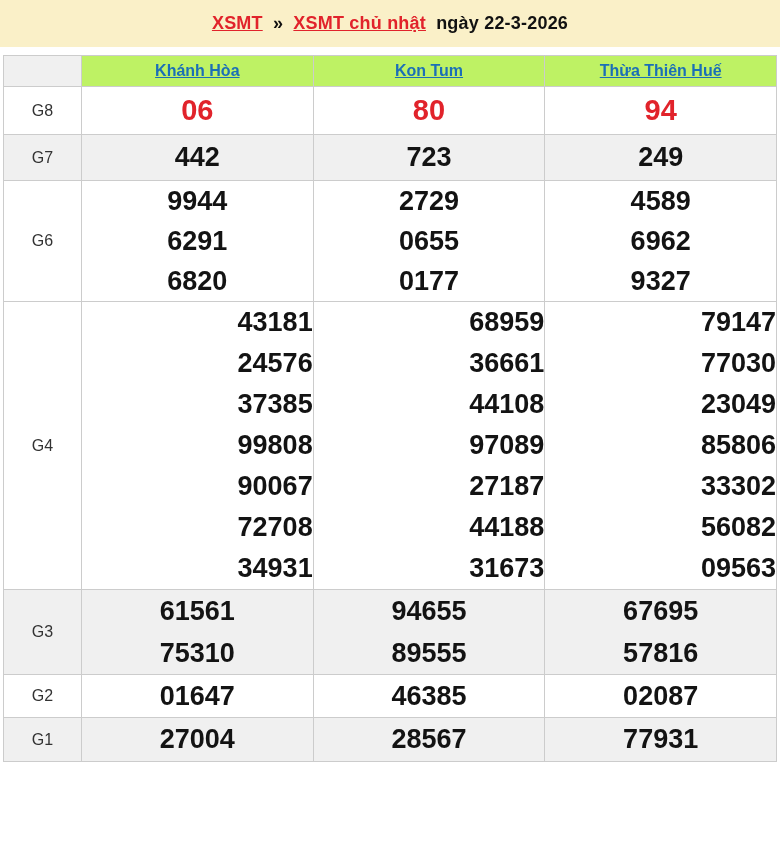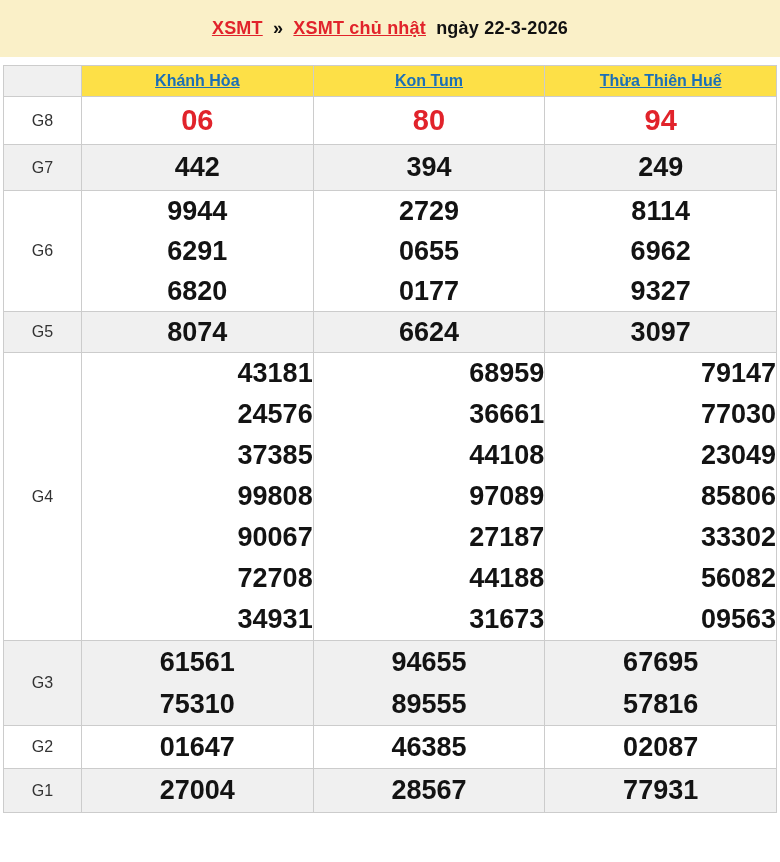--- a/index.html
+++ b/index.html
@@ -11,21 +11,21 @@
     --number-black:#131313;
   }
   *{box-sizing:border-box;}
   html,body{margin:0;padding:0;}
   body{
     width:780px;height:862px;overflow:hidden;background:#fff;
     font-family:"Liberation Sans", sans-serif;
   }
   .banner{
     background:var(--banner-bg);
-    height:57px;
+    height:47px;
     display:flex;align-items:center;justify-content:center;
   }
   .title{
     margin:0;font-size:18px;font-weight:bold;color:#111;
     letter-spacing:.2px;
   }
   .title a{color:var(--accent-red);text-decoration:underline;cursor:pointer;}
   .title .sep{margin:0 5px;}
   .title .date{margin-left:5px;}
 
@@ -38,21 +38,21 @@
   .results th,.results td{
     border:1px solid var(--border);
     padding:0;
     text-align:center;
     vertical-align:middle;
   }
   .results thead th{
     height:31px;
     font-size:16px;
     font-weight:bold;
-    background:#fde047;
+    background:#bef264;
   }
   .results thead th:first-child{
     background:var(--row-alt-bg);
     width:78px;
   }
   .results thead a{
     color:var(--link-blue);
     text-decoration:underline;
     cursor:pointer;
   }
@@ -112,54 +112,42 @@
         <td>
           <div class="num">94</div>
         </td>
       </tr>
       <tr class="r-g7 alt">
         <td class="lbl">G7</td>
         <td>
           <div class="num">442</div>
         </td>
         <td>
-          <div class="num">394</div>
+          <div class="num">723</div>
         </td>
         <td>
           <div class="num">249</div>
         </td>
       </tr>
       <tr class="r-g6">
         <td class="lbl">G6</td>
         <td>
           <div class="num">9944</div>
           <div class="num">6291</div>
           <div class="num">6820</div>
         </td>
         <td>
           <div class="num">2729</div>
           <div class="num">0655</div>
           <div class="num">0177</div>
         </td>
         <td>
-          <div class="num">8114</div>
+          <div class="num">4589</div>
           <div class="num">6962</div>
           <div class="num">9327</div>
-        </td>
-      </tr>
-      <tr class="r-g5 alt">
-        <td class="lbl">G5</td>
-        <td>
-          <div class="num">8074</div>
-        </td>
-        <td>
-          <div class="num">6624</div>
-        </td>
-        <td>
-          <div class="num">3097</div>
         </td>
       </tr>
       <tr class="r-g4">
         <td class="lbl">G4</td>
         <td>
           <div class="num">43181</div>
           <div class="num">24576</div>
           <div class="num">37385</div>
           <div class="num">99808</div>
           <div class="num">90067</div>

